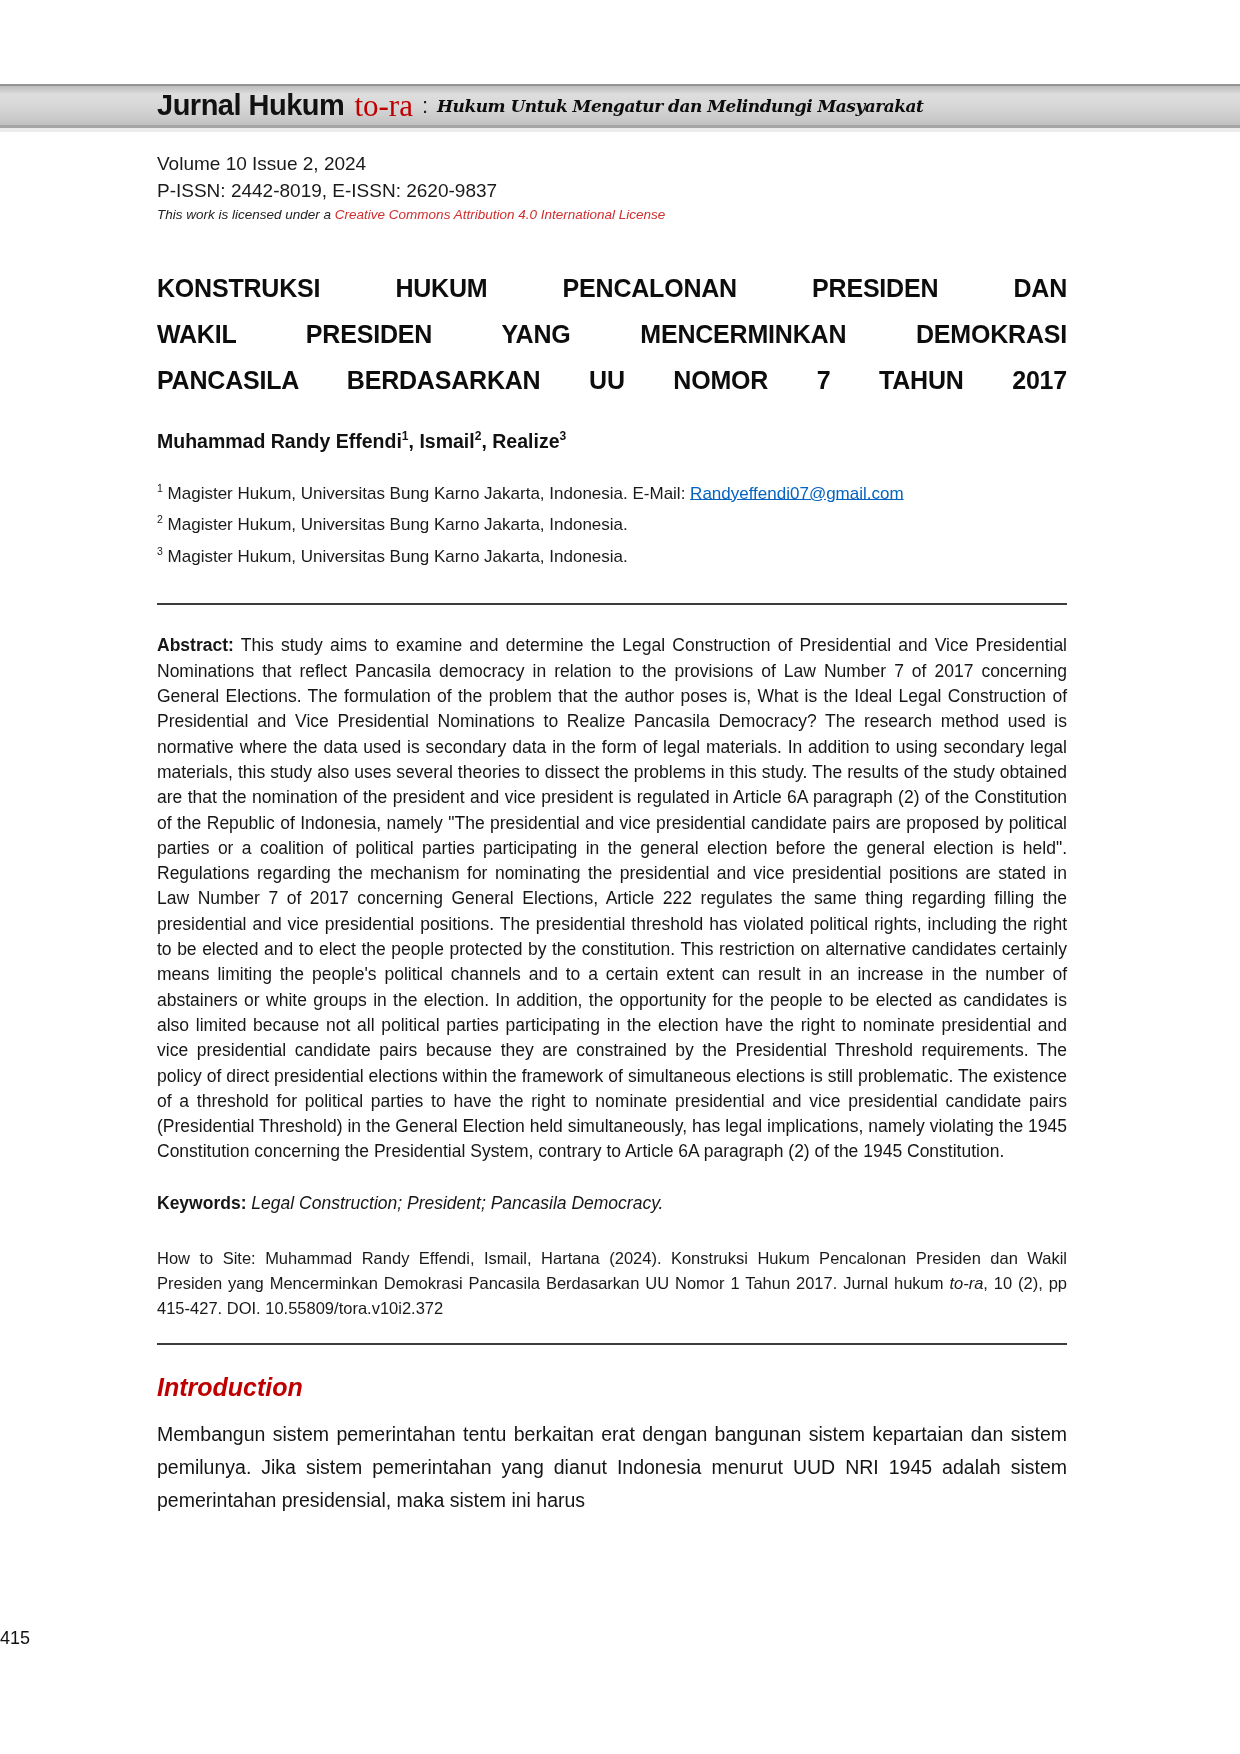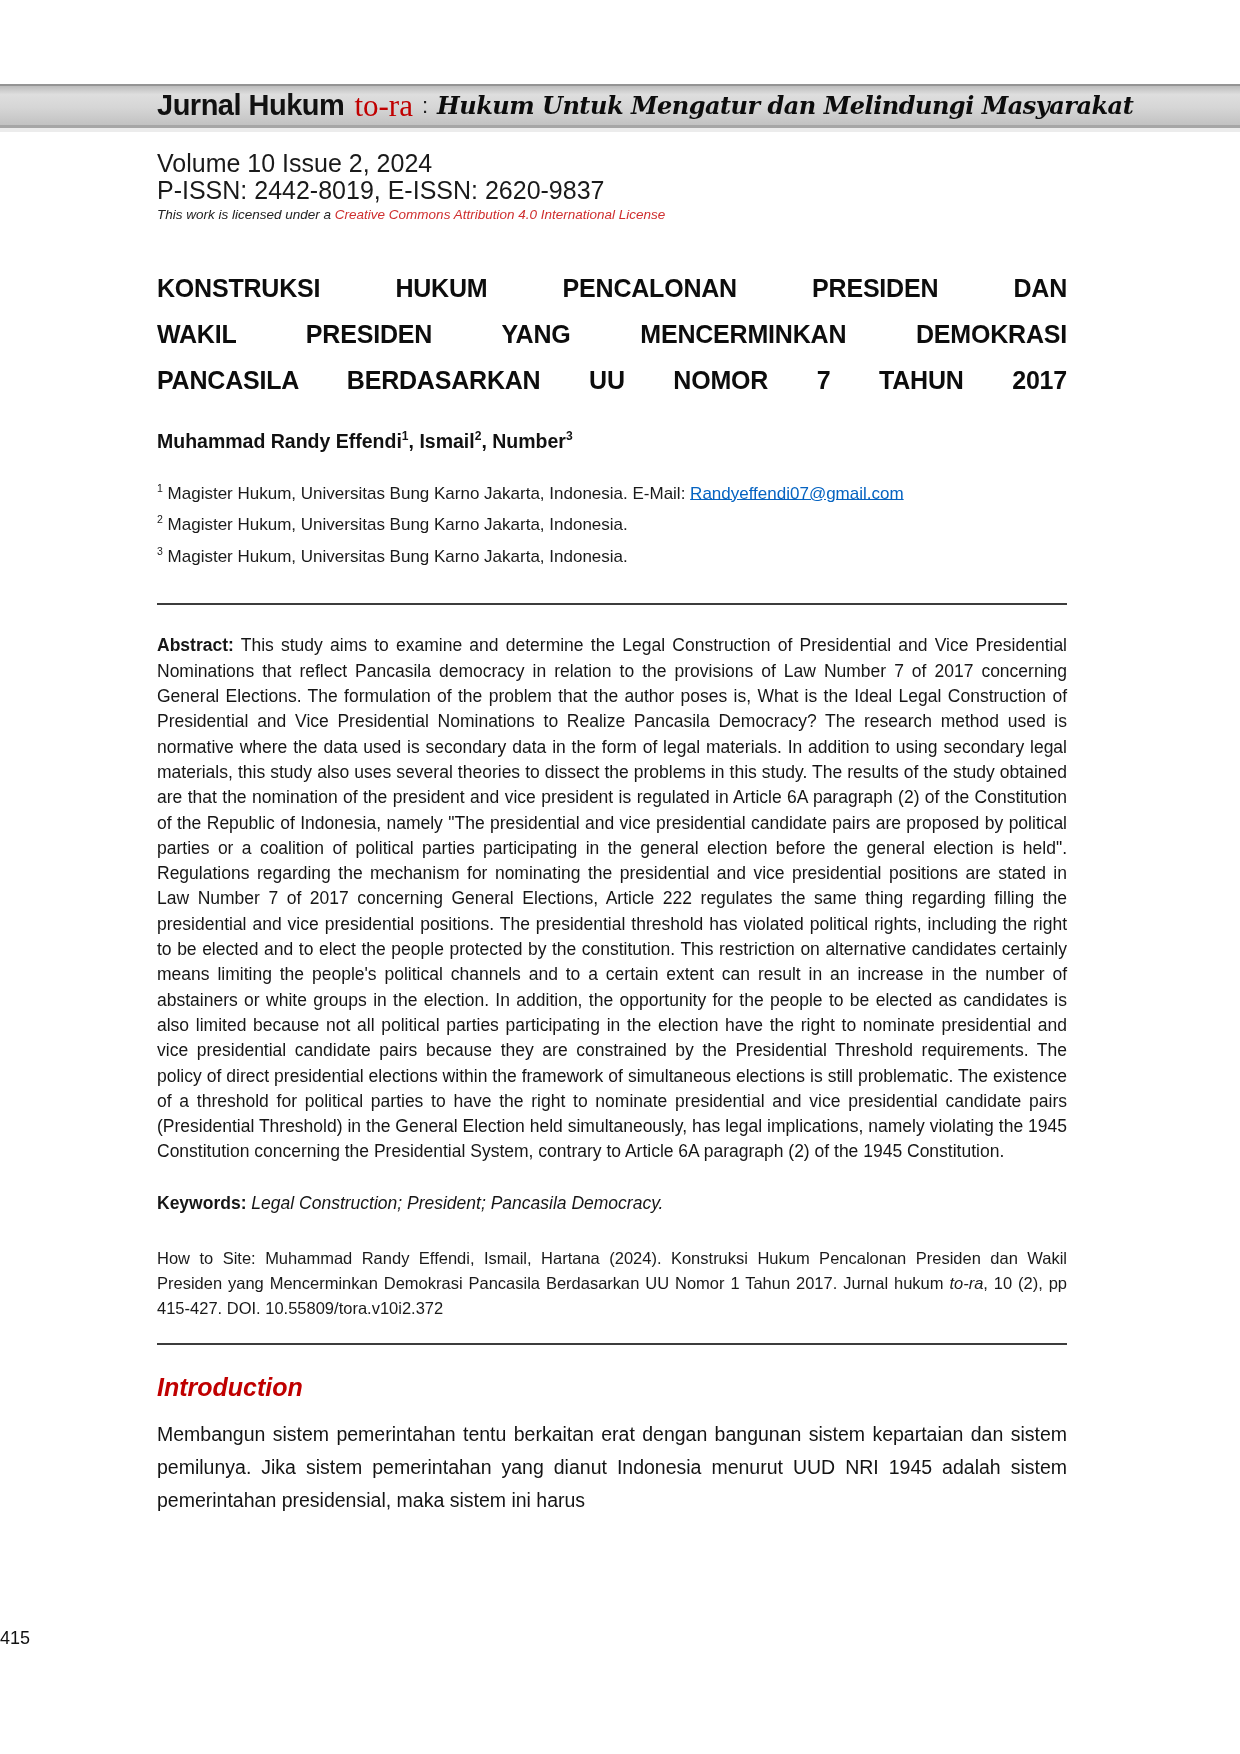--- a/index.html
+++ b/index.html
@@ -41,31 +41,31 @@
     font-family:"Liberation Serif",serif;
     font-size:31px;color:var(--accent-red);
     margin-left:10px;
   }
   .jsep{
     font-size:22px;color:#222;margin:0 9px 0 9px;
   }
   .jtagline{
     font-family:"DejaVu Serif",serif;
     font-style:italic;font-weight:bold;
-    font-size:24px;color:#0c0c0c;
+    font-size:17px;color:#0c0c0c;
     letter-spacing:-0.5px;
   }
   
   .content{
     position:absolute;top:126px;left:157px;
     width:910px;
   }
   .meta{margin-top:24px;}
   .meta-line{
-    font-size:25px;line-height:27px;color:#1a1a1a;
+    font-size:19px;line-height:27px;color:#1a1a1a;
   }
   .license-line{
     font-size:13.5px;font-style:italic;line-height:21px;color:#222;
   }
   .lic-link{
     color:#cf2e2e;text-decoration:none;cursor:pointer;
   }
   
   .title{margin-top:40px;}
   .title-line{
@@ -153,21 +153,21 @@
       <div class="meta-line">P-ISSN: 2442-8019, E-ISSN: 2620-9837</div>
       <div class="license-line"><span>This work is licensed under a</span> <a class="lic-link" href="#">Creative Commons Attribution 4.0 International License</a></div>
     </div>
 
     <h1 class="title">
       <div class="title-line">KONSTRUKSI HUKUM PENCALONAN PRESIDEN DAN</div>
       <div class="title-line">WAKIL PRESIDEN YANG MENCERMINKAN DEMOKRASI</div>
       <div class="title-line">PANCASILA BERDASARKAN UU NOMOR 7 TAHUN 2017</div>
     </h1>
 
-    <div class="authors"><span>Muhammad Randy Effendi</span><sup>1</sup><span>, </span><span>Ismail</span><sup>2</sup><span>, </span><span>Number</span><sup>3</sup></div>
+    <div class="authors"><span>Muhammad Randy Effendi</span><sup>1</sup><span>, </span><span>Ismail</span><sup>2</sup><span>, </span><span>Realize</span><sup>3</sup></div>
 
     <div class="affiliations">
       <div class="affil-line"><sup>1</sup> <span>Magister Hukum, Universitas Bung Karno Jakarta, Indonesia. E-Mail:</span> <a class="email-link" href="#">Randyeffendi07@gmail.com</a></div>
       <div class="affil-line"><sup>2</sup> <span>Magister Hukum, Universitas Bung Karno Jakarta, Indonesia.</span></div>
       <div class="affil-line"><sup>3</sup> <span>Magister Hukum, Universitas Bung Karno Jakarta, Indonesia.</span></div>
     </div>
 
     <hr class="rule rule-1">
 
     <p class="abstract"><b class="ab-label">Abstract:</b> <span class="ab-text">This study aims to examine and determine the Legal Construction of Presidential and Vice Presidential Nominations that reflect Pancasila democracy in relation to the provisions of Law Number 7 of 2017 concerning General Elections. The formulation of the problem that the author poses is, What is the Ideal Legal Construction of Presidential and Vice Presidential Nominations to Realize Pancasila Democracy? The research method used is normative where the data used is secondary data in the form of legal materials. In addition to using secondary legal materials, this study also uses several theories to dissect the problems in this study. The results of the study obtained are that the nomination of the president and vice president is regulated in Article 6A paragraph (2) of the Constitution of the Republic of Indonesia, namely "The presidential and vice presidential candidate pairs are proposed by political parties or a coalition of political parties participating in the general election before the general election is held". Regulations regarding the mechanism for nominating the presidential and vice presidential positions are stated in Law Number 7 of 2017 concerning General Elections, Article 222 regulates the same thing regarding filling the presidential and vice presidential positions. The presidential threshold has violated political rights, including the right to be elected and to elect the people protected by the constitution. This restriction on alternative candidates certainly means limiting the people's political channels and to a certain extent can result in an increase in the number of abstainers or white groups in the election. In addition, the opportunity for the people to be elected as candidates is also limited because not all political parties participating in the election have the right to nominate presidential and vice presidential candidate pairs because they are constrained by the Presidential Threshold requirements. The policy of direct presidential elections within the framework of simultaneous elections is still problematic. The existence of a threshold for political parties to have the right to nominate presidential and vice presidential candidate pairs (Presidential Threshold) in the General Election held simultaneously, has legal implications, namely violating the 1945 Constitution concerning the Presidential System, contrary to Article 6A paragraph (2) of the 1945 Constitution.</span></p>

